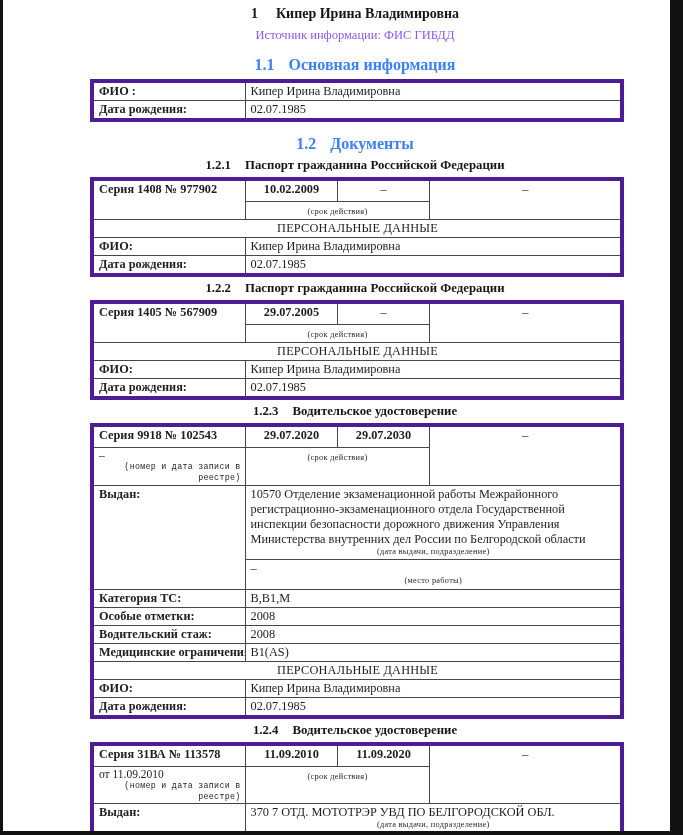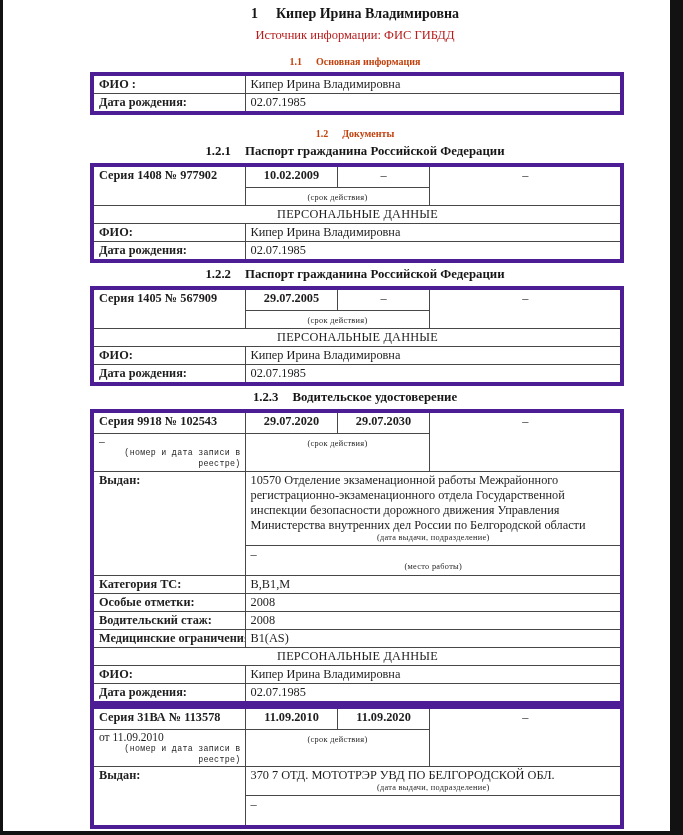--- a/index.html
+++ b/index.html
@@ -18,25 +18,25 @@
     overflow:hidden;
   }
   .content{margin-left:87px;width:530px;}
   h1.doc-title{
     margin:6px 0 0;text-align:center;
     font-size:14px;font-weight:bold;color:#161616;
   }
   h1.doc-title .num{margin-right:18px;}
   .source-line{
     margin-top:6px;text-align:center;
-    font-size:12.5px;color:#b91c1c;
+    font-size:12.5px;color:#8b5cf6;
   }
   .sec-heading{
     margin:13px 0 5px;text-align:center;
-    font-size:10px;font-weight:bold;color:#c2410c;
+    font-size:16px;font-weight:bold;color:#3b82f6;
   }
   .sub-heading{
     margin:4px 0 4px;text-align:center;
     font-size:12.8px;font-weight:bold;color:#161616;
   }
   .sub-heading .num,.sec-heading .num{margin-right:14px;}
   table.doc{
     width:530px;border-collapse:collapse;table-layout:fixed;
     border:4px solid #4c1d95;
     font-size:12.3px;color:#1e1e1e;
@@ -237,20 +237,23 @@
         <td class="lbl">ФИО:</td>
         <td colspan="3">Кипер Ирина Владимировна</td>
       </tr>
       <tr class="label-row">
         <td class="lbl">Дата рождения:</td>
         <td colspan="3">02.07.1985</td>
       </tr>
     </tbody>
       </table>
 
+    <div class="sub-heading">
+      <span class="num">1.2.4</span><span>Водительское удостоверение</span>
+    </div>
     <table class="doc">
       <colgroup>
           <col class="c1">
           <col class="c2">
           <col class="c3">
           <col class="c4">
         </colgroup>
       <tbody>
           <tr>
         <td class="serial">Серия 31ВА № 113578</td>

